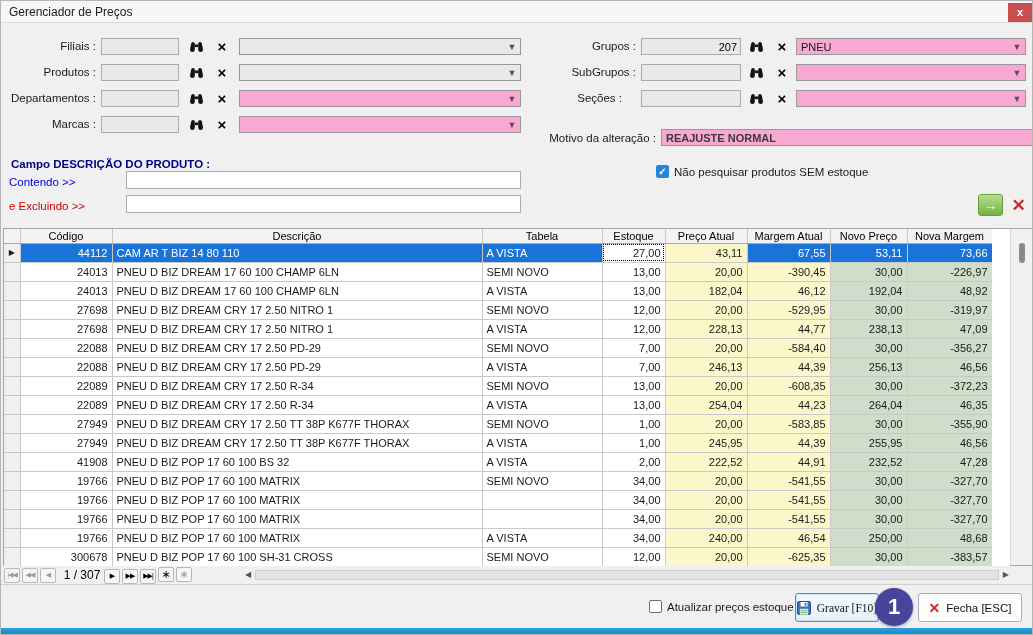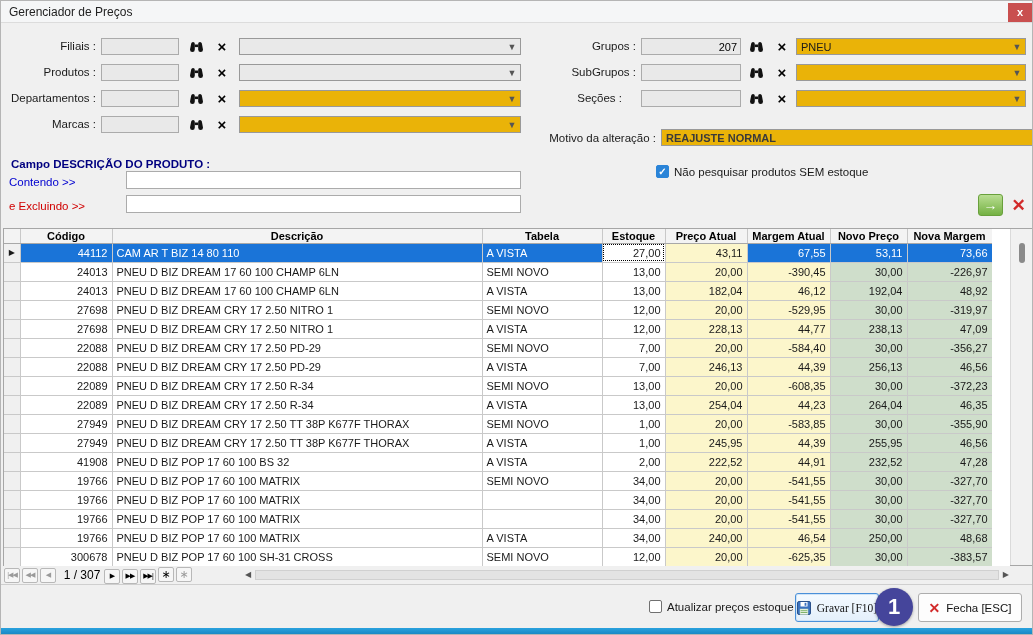--- a/index.html
+++ b/index.html
@@ -17,21 +17,21 @@
   .title { left:8px; top:4px; font-size:12px; color:#222; }
   .close-btn { left:1007px; top:2px; width:24px; height:19px; background:#c94f4f; color:#fff;
     font-size:11px; font-weight:bold; text-align:center; line-height:18px; cursor:default; }
 
   
   .flabel { height:17px; line-height:17px; text-align:right; color:#1a1a1a; }
   .finput { height:17px; border:1px solid #ababab; background:#e9e9e9; font-family:inherit; font-size:11px; padding:0 3px; }
   .finput.num { text-align:right; }
   .icon-btn { width:18px; height:17px; display:flex; align-items:center; justify-content:center; cursor:pointer; }
   .xglyph { font-size:15px; font-weight:bold; color:#000; line-height:14px; transform:scaleY(0.95); }
-  .combo { height:17px; border:1px solid #999; background:#eab308; display:flex; align-items:center; }
+  .combo { height:17px; border:1px solid #999; background:#f9a8d4; display:flex; align-items:center; }
   .combo.disabled { background:#e9e9e9; }
   .combo .val { flex:1; padding:0 4px; font-size:11px; white-space:nowrap; overflow:hidden; }
   .combo .chev { width:16px; text-align:center; color:#555; font-size:9px; }
   .combo.motivo .val { font-weight:bold; color:#3a3a3a; }
 
   .desc-title { color:#000080; font-weight:bold; font-size:11.5px; }
   .contendo-label { color:#0000d0; }
   .excluindo-label { color:#d00000; }
   .white-input { background:#fff; border:1px solid #ababab; height:18px; width:100%; font-family:inherit; font-size:11px; padding:0 3px; }
 
@@ -43,21 +43,21 @@
   .go-btn { width:25px; height:22px; border:1px solid #69a03c; border-radius:3px;
     background:linear-gradient(#b9de92,#74b143); color:#fff; font-size:14px; font-weight:bold;
     display:flex; align-items:center; justify-content:center; cursor:pointer; }
   .redx-btn { width:25px; height:22px; display:flex; align-items:center; justify-content:center; cursor:pointer; }
   .redx { color:#d22a2a; font-size:17px; font-weight:bold; }
 
   
   .grid-wrap { left:2px; top:227px; width:1029px; height:338px; border:1px solid #a6a6a6; background:#fff; }
   table.grid { border-collapse:collapse; table-layout:fixed; width:988px; font-size:11px; }
   .grid th { height:14px; background:#f3f3f3; border-right:1px solid #c8c8c8; border-bottom:1px solid #a8a8a8;
-    font-weight:bold; color:#000; padding:0 2px; overflow:hidden; white-space:nowrap; }
+    font-weight:normal; color:#000; padding:0 2px; overflow:hidden; white-space:nowrap; }
   .grid td { height:19px; border-right:1px solid #c9c9c9; border-bottom:1px solid #c9c9c9;
     padding:0 4px; overflow:hidden; white-space:nowrap; background:#fff; }
   .grid td.selcol { background:#f0f0f0; padding:0 2px; text-align:center; font-size:8px; }
   .grid td.r { text-align:right; }
   .grid td.yellow { background:#fcf6cb; }
   .grid td.green { background:#cfdecb; }
   .grid td.sel { background:#1a74d8; color:#fff;margin-top:15px; }
   .grid td.focus { background:#fff; outline:1px dotted #000; outline-offset:-2px; }
   .filler { left:988px; top:0; width:18px; height:338px; background:#fff; }
   .vscroll { left:1006px; top:0; width:22px; height:336px; background:#f1f1f1; border-left:1px solid #dadada; }

